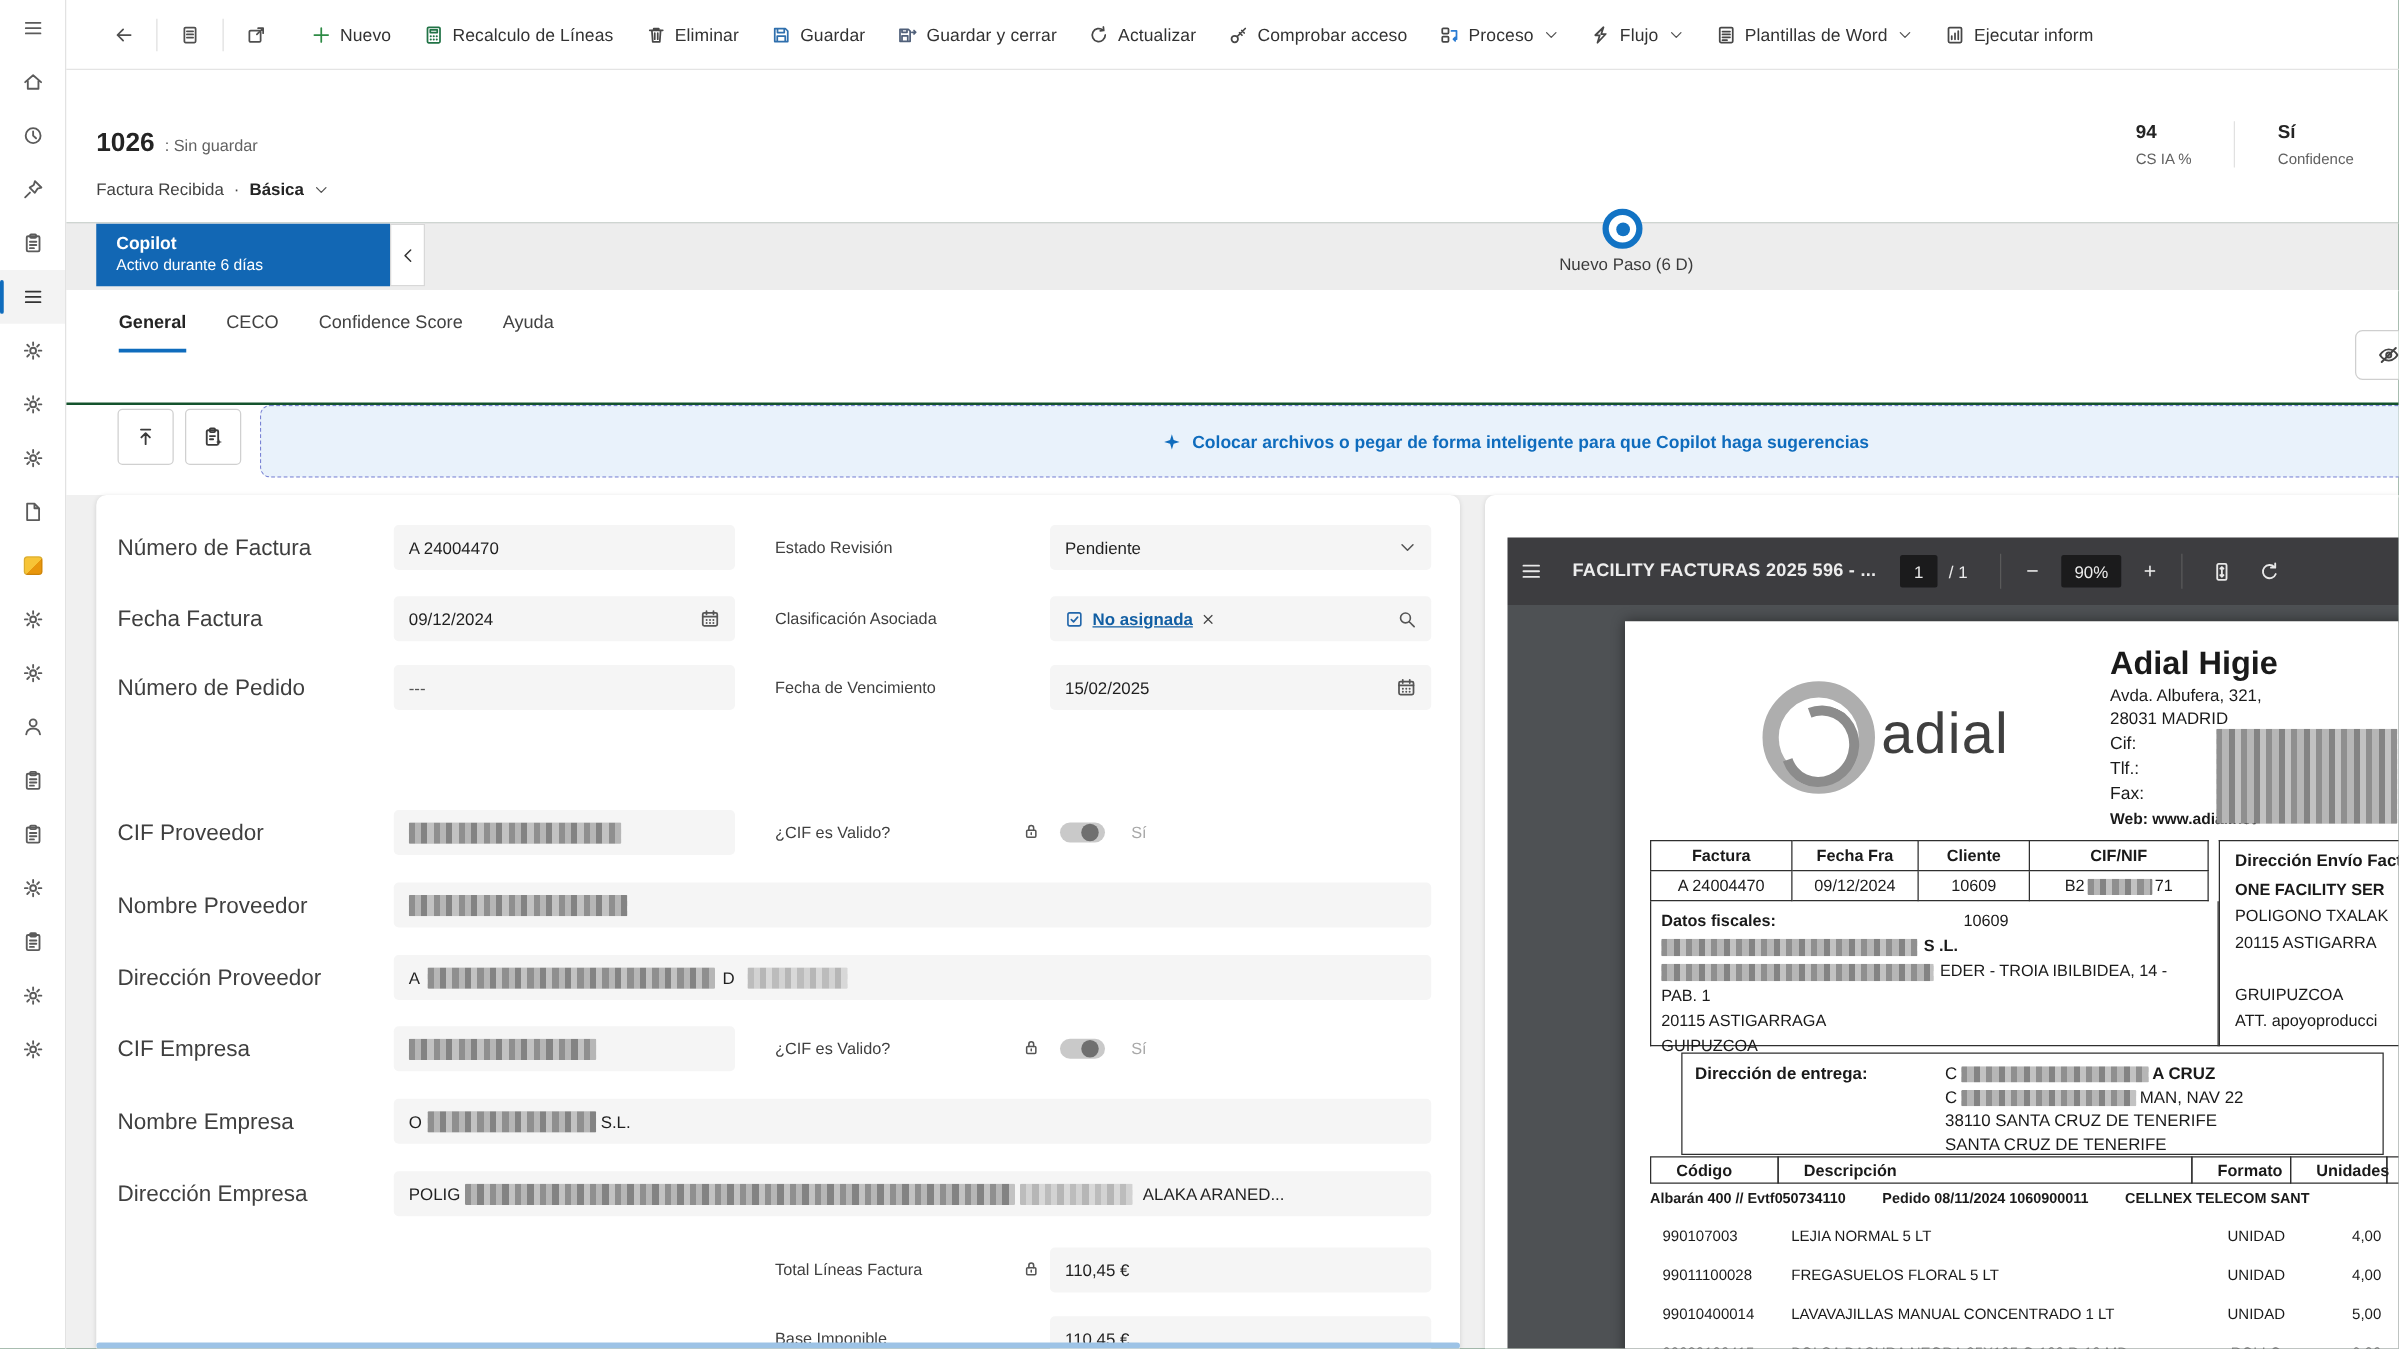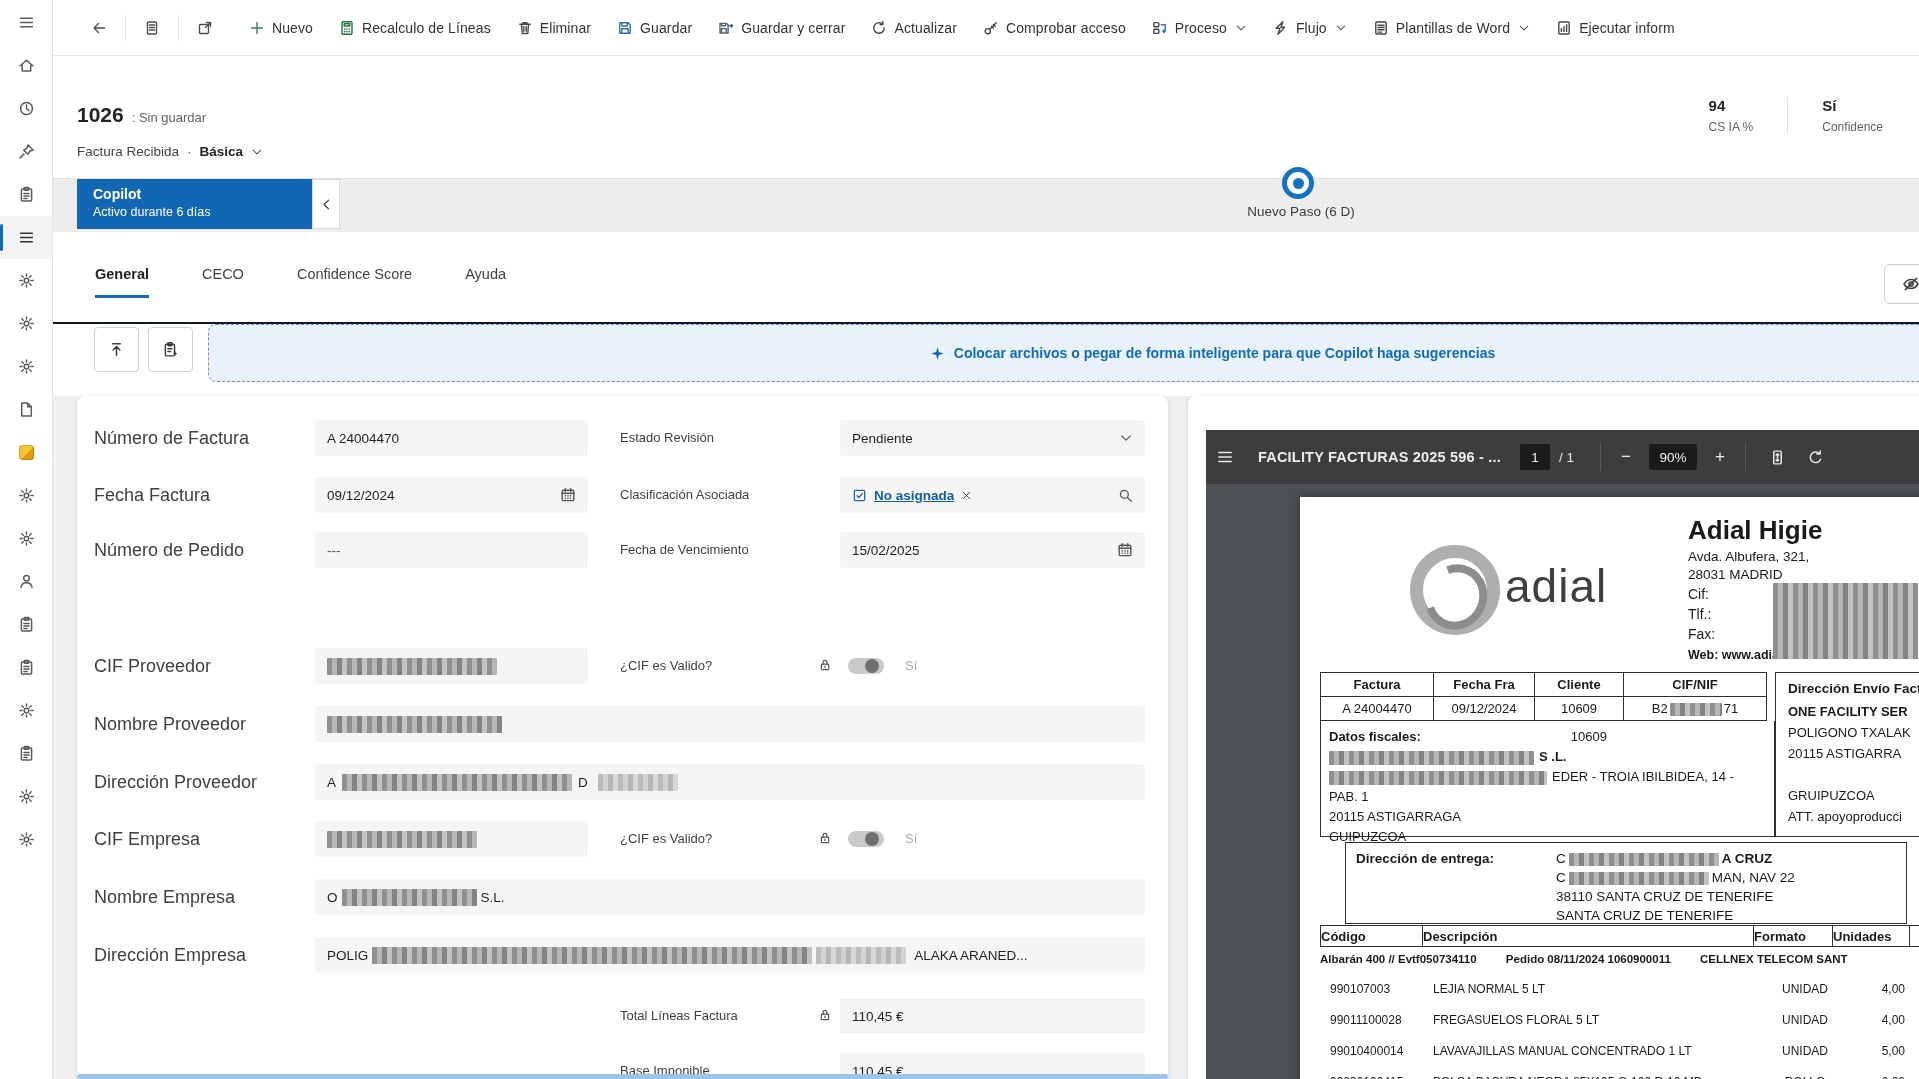--- a/index.html
+++ b/index.html
@@ -1,16 +1,16 @@
 <!DOCTYPE html>
 <html><head>
 <meta charset="utf-8">
 <style>
   html,body{margin:0;padding:0;background:#d8d8d8;}
-  .root{position:relative;width:1919px;height:1079px;background:#0f172a;overflow:hidden;
+  .root{position:relative;width:1919px;height:1079px;background:#14532d;overflow:hidden;
         font-family:"Liberation Sans",sans-serif;color:#333;}
   svg{display:block}
   
   .rail{position:absolute;left:0;top:0;width:52px;height:100%;background:#fff;border-right:1px solid #e2e2e2;z-index:30;}
   .rail-item{height:43px;display:flex;align-items:center;justify-content:center;color:#5b5b5b;position:relative;cursor:pointer}
   .rail-item.first{height:44px}
   .rail-item.active{color:#333;background:#f3f3f3}
   .rail-item.active::before{content:"";position:absolute;left:0;top:8px;bottom:8px;width:3px;background:#0f6cbd;border-radius:2px}
   .yellow-app{width:15px;height:15px;border-radius:3px;background:linear-gradient(135deg,#f7c437 55%,#e8960c 55%);box-shadow:inset 0 0 0 1px rgba(0,0,0,.12)}
   
@@ -38,21 +38,21 @@
   .bpf{position:absolute;left:52px;right:0;top:178px;height:54px;background:#ededed;border-top:1px solid #e0e0e0}
   .copilot{position:absolute;left:25px;top:0;width:235px;height:50px;background:#1267b4;color:#fff;padding:7px 0 0 16px;box-sizing:border-box;cursor:pointer}
   .copilot .t{font-size:14px;font-weight:bold;margin-bottom:3px}
   .copilot .s{font-size:12.5px}
   .copilot-collapse{position:absolute;left:260px;top:0;width:28px;height:50px;background:#fff;border:1px solid #d8d8d8;box-sizing:border-box;display:flex;align-items:center;justify-content:center;color:#333;cursor:pointer}
   .bullseye{position:absolute;left:1230px;top:-12px;width:22px;height:22px;border:5px solid #1273c4;border-radius:50%;background:#fff;display:flex;align-items:center;justify-content:center;cursor:pointer}
   .bullseye i{width:11px;height:11px;border-radius:50%;background:#1273c4}
   .bpf-step{position:absolute;left:1149px;top:25px;width:200px;text-align:center;font-size:13.5px;color:#3b3b3b;cursor:pointer}
   
   .tabs{position:absolute;left:52px;right:0;top:232px;height:90px;background:#fff}
-  .tab-strip{position:absolute;left:43px;top:34px;display:flex;gap:53px}
+  .tab-strip{position:absolute;left:43px;top:18px;display:flex;gap:32px}
   .tab{font-size:14.5px;color:#424242;padding-bottom:13px;cursor:pointer}
   .tab.active{font-weight:bold;color:#242424;border-bottom:3px solid #0f6cbd}
   .eyeoff-btn{position:absolute;left:1832px;top:32px;width:52px;height:38px;border:1px solid #cfcfcf;border-radius:6px;background:#fff;display:flex;align-items:center;justify-content:center;color:#444;cursor:pointer}
   
   .hintrow{position:absolute;left:52px;right:0;top:324px;height:74px;background:#fff}
   .sq-btn{position:absolute;top:3px;width:43px;height:43px;border:1px solid #d0d0d0;border-radius:4px;background:#fff;display:flex;align-items:center;justify-content:center;color:#3b3b3b;cursor:pointer}
   .dash-box{position:absolute;left:156px;right:-8px;top:0;height:58px;border:1.5px dashed #7a83d4;border-radius:8px;background:#e9f2fb;display:flex;align-items:center;justify-content:center;box-sizing:border-box;cursor:pointer}
   .dash-inner{display:flex;align-items:center;gap:9px;color:#0f6cbd;font-size:14px;font-weight:600;transform:translateX(145px)}
   
   .content{position:absolute;left:52px;right:0;top:396px;bottom:0;background:#f0f0f0}
@@ -104,21 +104,21 @@
   .t1 th{font-weight:bold}
   .envio{position:absolute;left:475px;top:175px;width:250px;height:165px;border:1px solid #2f2f2f;border-right:none;box-sizing:border-box;padding:5px 0 0 12px;font-size:13px;line-height:21px;white-space:nowrap;overflow:hidden}
   .envio .h{font-weight:bold;font-size:13.5px;margin-bottom:2px}
   .envio .b{font-weight:bold}
   .fiscal{position:absolute;left:20px;top:224px;width:455px;height:116px;border:1px solid #2f2f2f;border-top:none;box-sizing:border-box;padding:6px 0 0 8px;font-size:13px;line-height:20px}
   .fiscal .hrow{display:flex;font-weight:bold}
   .fiscal .code{margin-left:150px;font-weight:normal}
   .delivery{position:absolute;left:45px;top:345px;width:562px;height:82px;border:1px solid #2f2f2f;box-sizing:border-box;font-size:13.5px;display:flex;padding:6px 0 0 10px;line-height:19px}
   .delivery .dl{font-weight:bold;width:200px}
   .items-h{position:absolute;left:20px;top:428px;display:flex;font-size:13px;font-weight:bold}
-  .items-h span{border:1px solid #2f2f2f;height:22px;line-height:22px;padding-left:0;box-sizing:border-box;margin-right:-1px}
+  .items-h span{border:1px solid #2f2f2f;height:22px;line-height:22px;padding-left:20px;box-sizing:border-box;margin-right:-1px}
   .alb{position:absolute;left:20px;top:456px;font-size:11.5px;font-weight:bold;white-space:nowrap}
   .alb span{margin-right:26px}
   .itrows{position:absolute;left:20px;top:476px;right:0;font-size:12px}
   .itrow{display:flex;height:31px;align-items:center}
   .itrow .c1{width:103px;padding-left:10px}
   .itrow .c2{width:332px}
   .itrow .c3{width:80px;text-align:center}
   .itrow .c4{width:60px;text-align:right}
 </style>
 </head>

